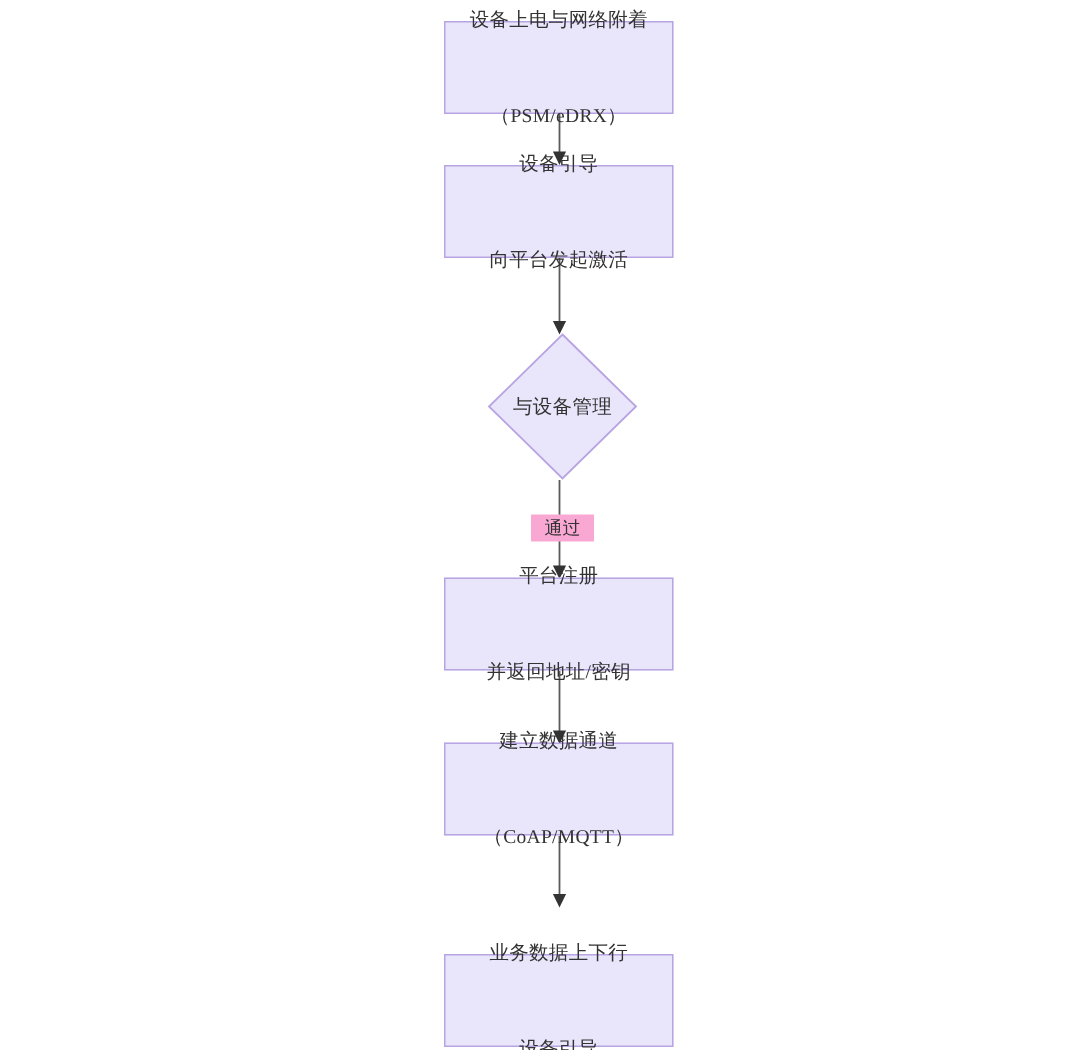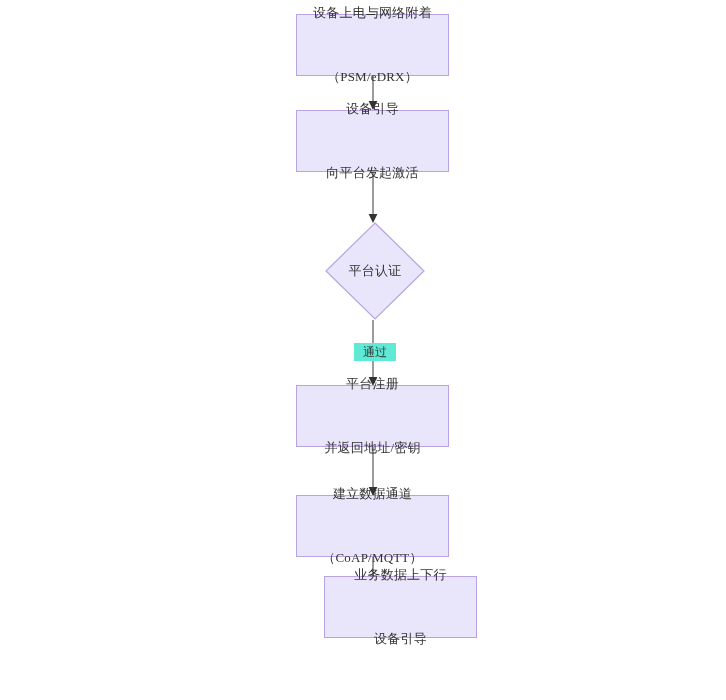--- a/index.html
+++ b/index.html
@@ -51,21 +51,21 @@
   .node.process {
     left: 296px;
     width: 153px;
     height: 62px;
   }
 
   #node-power-on   { top: 14px; }
   #node-bootstrap  { top: 110px; }
   #node-register   { top: 385px; }
   #node-channel    { top: 495px; }
-  #node-business   { top: 576px; margin-left: 28px; }
+  #node-business   { top: 636px; }
 
   
   .node.decision {
     left: 325px;
     top: 222px;
     width: 100px;
     height: 98px;
     background: transparent;
     border: none;
   }
@@ -93,21 +93,21 @@
     position: absolute;
     left: 0;
     top: 0;
     width: 100%;
     height: 100%;
   }
 
   .edge-label {
     position: absolute;
     z-index: 4;
-    background: #5eead4;
+    background: #f9a8d4;
     color: #333333;
     font-size: 12px;
     line-height: 16px;
     padding: 1px 2px;
     white-space: nowrap;
     text-align: center;
   }
 
   #edge-label-pass {
     left: 354px;
@@ -163,21 +163,21 @@
 
   <div class="node process" id="node-bootstrap">
     <span class="line1">设备引导</span>
     <span class="line2">向平台发起激活</span>
   </div>
 
   <div class="node decision" id="node-auth">
     <svg class="diamond-shape" viewBox="0 0 100 98" preserveAspectRatio="none" xmlns="http://www.w3.org/2000/svg">
       <polygon points="50,1 99,49 50,97 1,49" fill="#e9e6fb" stroke="#b8a3e3" stroke-width="1.2"></polygon>
     </svg>
-    <span class="diamond-label">平台认证</span>
+    <span class="diamond-label">与设备管理</span>
   </div>
 
   <div class="node process" id="node-register">
     <span class="line1">平台注册</span>
     <span class="line2">并返回地址/密钥</span>
   </div>
 
   <div class="node process" id="node-channel">
     <span class="line1">建立数据通道</span>
     <span class="line2">（CoAP/MQTT）</span>

